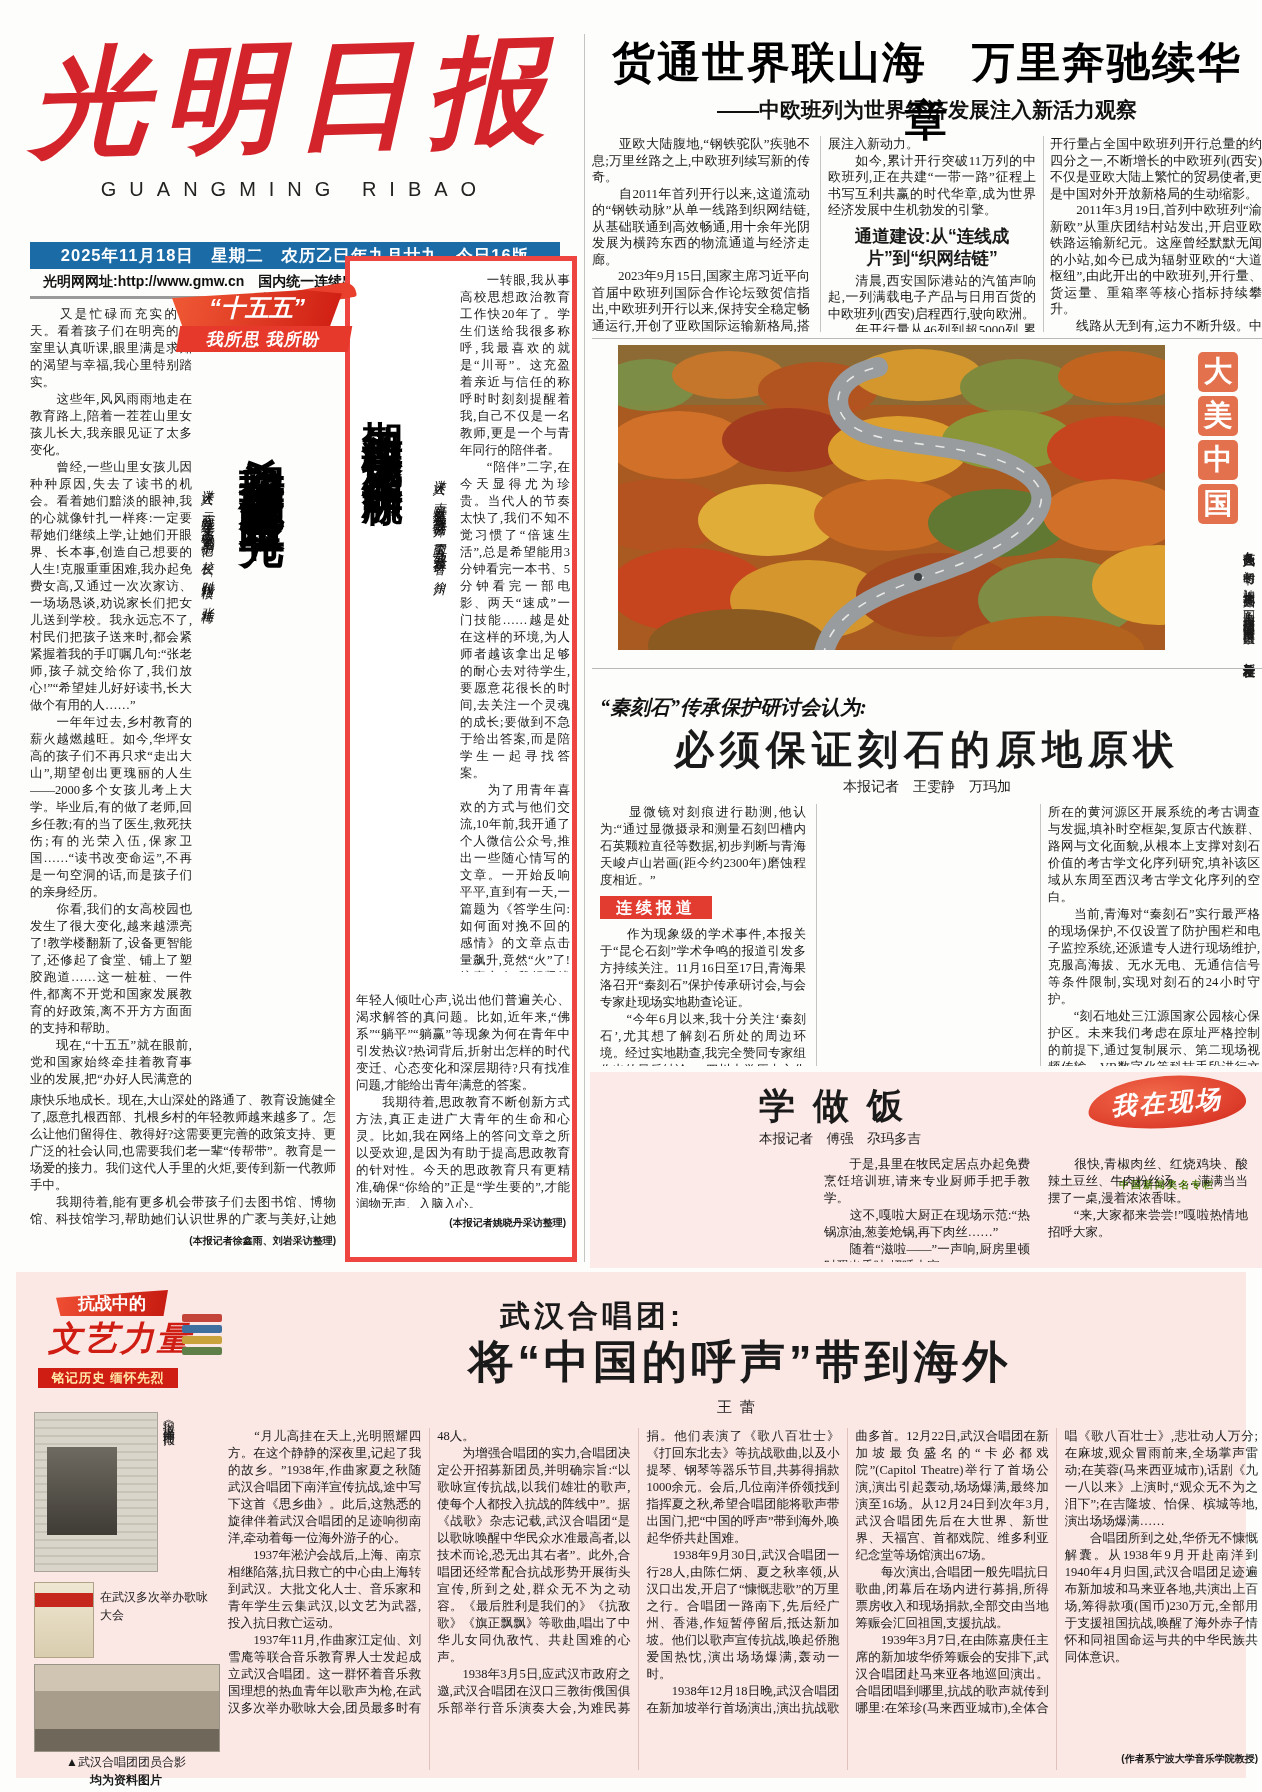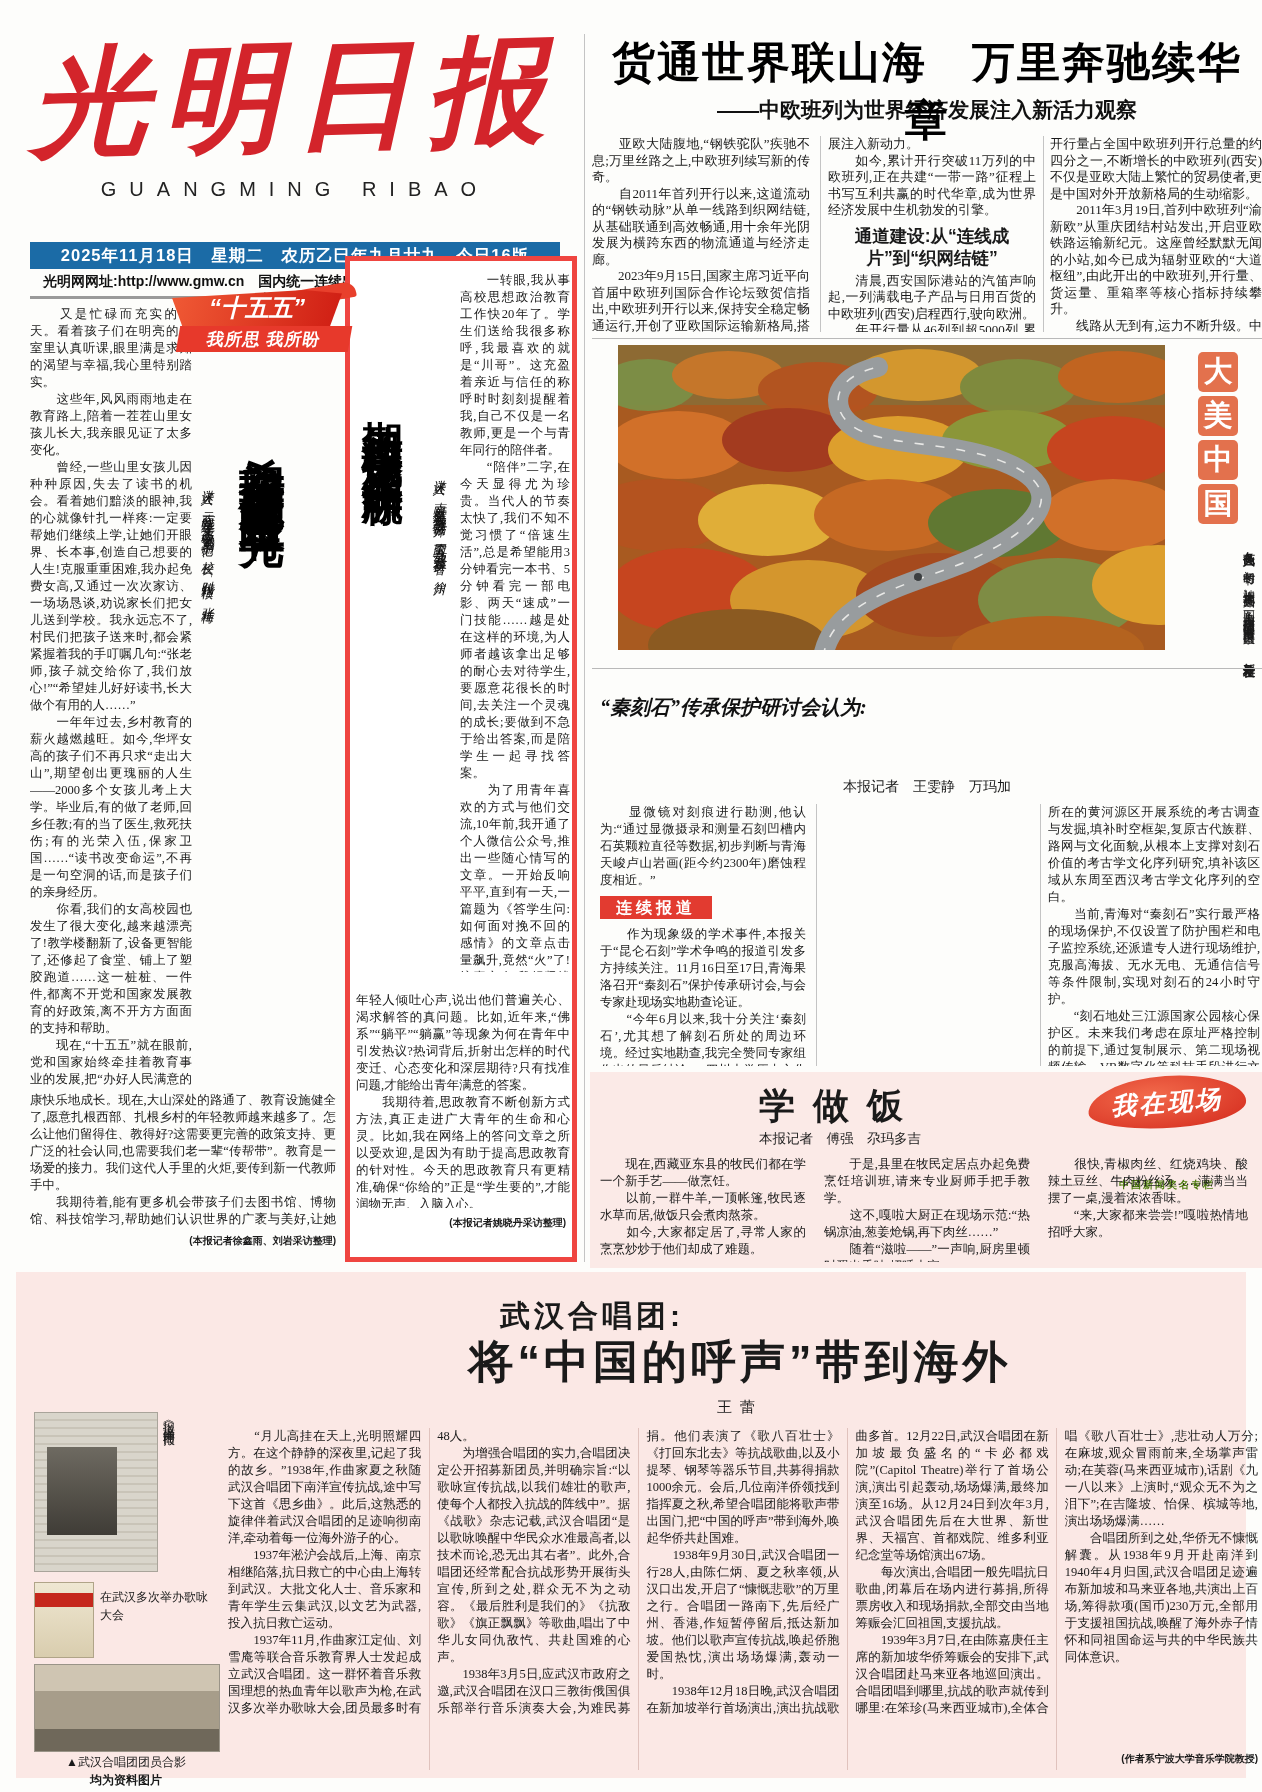--- a/index.html
+++ b/index.html
@@ -231,50 +231,59 @@
     <div class="damei-char">国</div>
     <div class="vert damei-cap">
       <b>冬色入画</b>
       <span>初冬时节,神州大地美景如画。图为十一月十六日拍摄的江苏连云港市海上云台山景区。</span>
       <b>新华社发</b>
     </div>
   </div>
   <div class="hr" style="left:592px;top:668px;width:670px;"></div>
 
   <div class="abs qk-kicker">“秦刻石”传承保护研讨会认为:</div>
+  <div class="abs qk-headline">必须保证刻石的原地原状</div>
   <div class="abs qk-byline">本报记者　王雯静　万玛加</div>
   <div class="abs qk-col" style="left:600px;width:206px;">
     <div class="just pre">　　显微镜对刻痕进行勘测,他认为:“通过显微摄录和测量石刻凹槽内石英颗粒直径等数据,初步判断与青海天峻卢山岩画(距今约2300年)磨蚀程度相近。”</div>
     <span class="lxbd">连续报道</span>
     <div class="just pre">　　作为现象级的学术事件,本报关于“昆仑石刻”学术争鸣的报道引发多方持续关注。11月16日至17日,青海果洛召开“秦刻石”保护传承研讨会,与会专家赴现场实地勘查论证。
 　　“今年6月以来,我十分关注‘秦刻石’,尤其想了解刻石所处的周边环境。经过实地勘查,我完全赞同专家组作出的最后结论。”四川大学历史文化学院学术院长霍巍坦言。
 　　河北师范大学国际岩画断代中心主任汤惠生教授在现场勘查中,使用60倍</div>
   </div>
   <div class="abs qk-col just pre" style="left:1048px;width:212px;">所在的黄河源区开展系统的考古调查与发掘,填补时空框架,复原古代族群、路网与文化面貌,从根本上支撑对刻石价值的考古学文化序列研究,填补该区域从东周至西汉考古学文化序列的空白。
 　　当前,青海对“秦刻石”实行最严格的现场保护,不仅设置了防护围栏和电子监控系统,还派遣专人进行现场维护,克服高海拔、无水无电、无通信信号等条件限制,实现对刻石的24小时守护。
 　　“刻石地处三江源国家公园核心保护区。未来我们考虑在原址严格控制的前提下,通过复制展示、第二现场视频传输、VR数字化等科技手段进行文物的活化利用,深入挖掘刻石价值,讲好青海文物故事。”青海省文化和旅游厅相关负责人表示。</div>
   <div class="vr" style="left:816px;top:804px;height:262px;"></div>
   <div class="vr" style="left:1040px;top:804px;height:262px;"></div>
 
   <div class="abs pinkpanel" style="left:590px;top:1072px;width:672px;height:196px;"></div>
   <div class="abs cook-head">学做饭</div>
   <div class="abs cook-byline">本报记者　傅强　尕玛多吉</div>
   <div class="wzxc">我在现场</div>
   <div class="wzxc-sub">中国新闻奖名专栏</div>
-  <div class="abs cook-col just pre" style="left:600px;width:206px;">　　现在,西藏亚东县的牧民们都在学一个新手艺——做烹饪。
-　　以前,一群牛羊,一顶帐篷,牧民逐水草而居,做饭只会煮肉熬茶。
-　　如今,大家都定居了,寻常人家的烹烹炒炒于他们却成了难题。</div>
   <div class="abs cook-col just pre" style="left:824px;width:206px;">　　于是,县里在牧民定居点办起免费烹饪培训班,请来专业厨师手把手教学。
 　　这不,嘎啦大厨正在现场示范:“热锅凉油,葱姜炝锅,再下肉丝……”
 　　随着“滋啦——”一声响,厨房里顿时飘出香味,招呼大家。</div>
   <div class="abs cook-col just pre" style="left:1048px;width:200px;">　　很快,青椒肉丝、红烧鸡块、酸辣土豆丝、牛肉粉丝汤……满满当当摆了一桌,漫着浓浓香味。
 　　“来,大家都来尝尝!”嘎啦热情地招呼大家。</div>
 
   <div class="abs bottom-panel"></div>
 
+  <div class="abs war-badge">
+    <div class="war-line1">抗战中的</div>
+    <div class="war-line2">文艺力量</div>
+    <div class="war-line3">铭记历史 缅怀先烈</div>
+    <div class="books">
+      <i style="background:#c5443a;"></i>
+        <i style="background:#3f6f9e;"></i>
+      <i style="background:#caa23c;"></i>
+        <i style="background:#5e7f48;"></i>
+    </div>
+  </div>
 
   <div class="abs wh-prefix">武汉合唱团:</div>
   <div class="abs wh-headline">将“中国的呼声”带到海外</div>
   <div class="abs wh-byline">王蕾</div>
   <div class="abs wh-body just pre">　　“月儿高挂在天上,光明照耀四方。在这个静静的深夜里,记起了我的故乡。”1938年,作曲家夏之秋随武汉合唱团下南洋宣传抗战,途中写下这首《思乡曲》。此后,这熟悉的旋律伴着武汉合唱团的足迹响彻南洋,牵动着每一位海外游子的心。
 　　1937年淞沪会战后,上海、南京相继陷落,抗日救亡的中心由上海转到武汉。大批文化人士、音乐家和青年学生云集武汉,以文艺为武器,投入抗日救亡运动。
 　　1937年11月,作曲家江定仙、刘雪庵等联合音乐教育界人士发起成立武汉合唱团。这一群怀着音乐救国理想的热血青年以歌声为枪,在武汉多次举办歌咏大会,团员最多时有48人。
 　　为增强合唱团的实力,合唱团决定公开招募新团员,并明确宗旨:“以歌咏宣传抗战,以我们雄壮的歌声,使每个人都投入抗战的阵线中”。据《战歌》杂志记载,武汉合唱团“是以歌咏唤醒中华民众水准最高者,以技术而论,恐无出其右者”。此外,合唱团还经常配合抗战形势开展街头宣传,所到之处,群众无不为之动容。《最后胜利是我们的》《抗敌歌》《旗正飘飘》等歌曲,唱出了中华儿女同仇敌忾、共赴国难的心声。
 　　1938年3月5日,应武汉市政府之邀,武汉合唱团在汉口三教街俄国俱乐部举行音乐演奏大会,为难民募捐。他们表演了《歌八百壮士》《打回东北去》等抗战歌曲,以及小提琴、钢琴等器乐节目,共募得捐款1000余元。会后,几位南洋侨领找到指挥夏之秋,希望合唱团能将歌声带出国门,把“中国的呼声”带到海外,唤起华侨共赴国难。
 　　1938年9月30日,武汉合唱团一行28人,由陈仁炳、夏之秋率领,从汉口出发,开启了“慷慨悲歌”的万里之行。合唱团一路南下,先后经广州、香港,作短暂停留后,抵达新加坡。他们以歌声宣传抗战,唤起侨胞爱国热忱,演出场场爆满,轰动一时。

